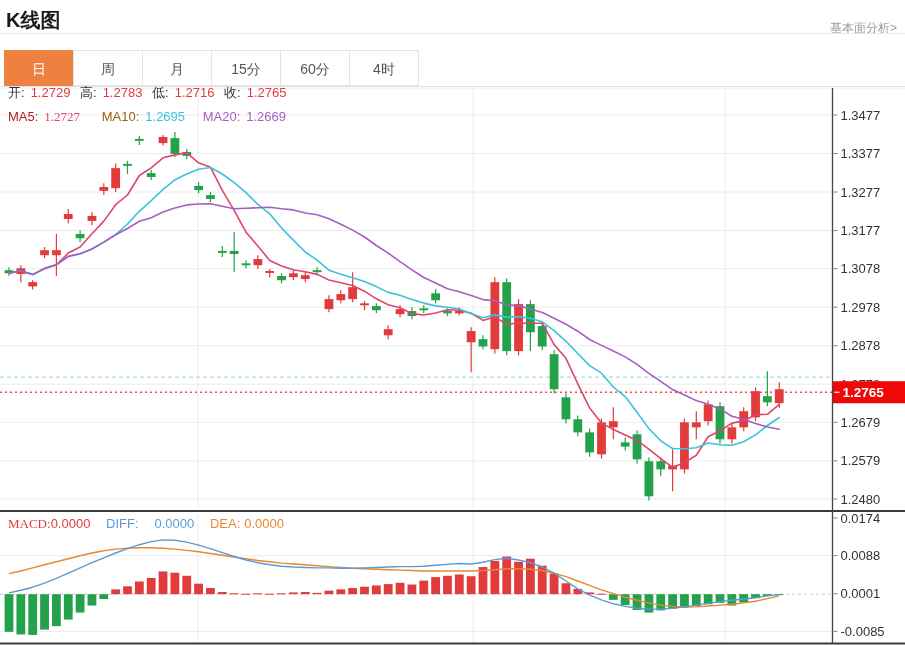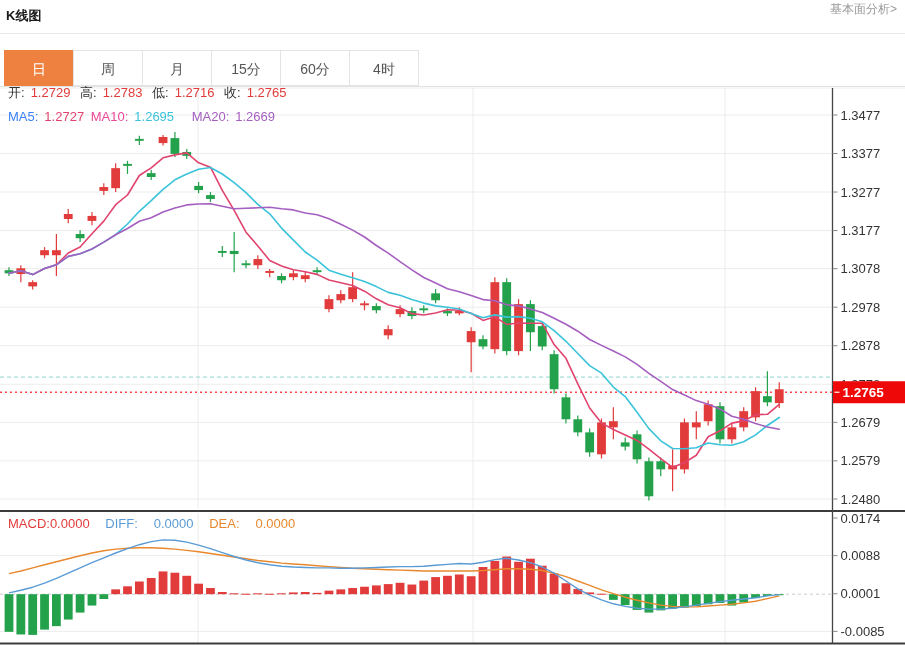--- a/index.html
+++ b/index.html
@@ -1,19 +1,19 @@
 <!DOCTYPE html>
 <html><head>
 <meta charset="utf-8">
 <style>
   html,body{margin:0;padding:0;background:#fff;}
   #app{position:relative;width:905px;height:645px;background:#fff;overflow:hidden;
        font-family:"Liberation Sans","DejaVu Sans",sans-serif;}
-  .page-title{position:absolute;top:7px;left:6px;font-size:13px;font-weight:bold;color:#1a1a1a;}
-  .fund-link{position:absolute;top:1px;right:8px;font-size:12px;color:#999;cursor:pointer;text-decoration:none;}
+  .page-title{position:absolute;top:7px;left:6px;font-size:20px;font-weight:bold;color:#1a1a1a;}
+  .fund-link{position:absolute;top:20px;right:8px;font-size:12px;color:#999;cursor:pointer;text-decoration:none;}
   .header-divider{position:absolute;top:33px;left:0;width:905px;border-top:1px solid #e8e8e8;}
   .tabbar{position:absolute;top:50px;left:0;width:905px;height:37px;display:flex;
           box-sizing:border-box;border-bottom:1px solid #e2e2e2;padding-left:4px;}
   .tab{width:70px;height:36px;line-height:36px;text-align:center;font-size:14px;color:#555;
        border:1px solid #e4e4e4;margin-left:-1px;box-sizing:border-box;cursor:pointer;background:#fff;}
   .tab:first-child{margin-left:0;}
   .tab.active{color:#fff;border-color:transparent;}
   .overlay{position:absolute;left:8px;z-index:3;font-size:13px;white-space:nowrap;}
   .overlay span{margin-right:6px;}
   .lbl{color:#333;}
@@ -319,22 +319,22 @@
       </g>
     </svg>
 
   <div class="overlay" style="top:84px;">
     <span class="lbl">开:</span><span id="v-open" style="color: rgb(226, 59, 59);">1.2729</span>
     <span class="lbl">高:</span><span id="v-high" style="color: rgb(226, 59, 59);">1.2783</span>
     <span class="lbl">低:</span><span id="v-low" style="color: rgb(226, 59, 59);">1.2716</span>
     <span class="lbl">收:</span><span id="v-close" style="color: rgb(226, 59, 59);">1.2765</span>
   </div>
   <div class="overlay" style="top:109px;">
-    <span id="v-ma5l" style="color: #3b82f6;">MA5:</span><span id="v-ma5" style="margin-right: 3px; color: rgb(224, 68, 110);">1.2727</span>
-    <span id="v-ma10l" style="color: #ec4899;">MA10:</span><span id="v-ma10" style="margin-right: 14px; color: rgb(59, 195, 218);">1.2695</span>
+    <span id="v-ma5l" style="color: #b91c1c;">MA5:</span><span id="v-ma5" style="margin-right: 18px; color: rgb(224, 68, 110); font-family: Liberation Serif, serif;">1.2727</span>
+    <span id="v-ma10l" style="color: #a16207;">MA10:</span><span id="v-ma10" style="margin-right: 14px; color: rgb(59, 195, 218);">1.2695</span>
     <span id="v-ma20l" style="color: rgb(165, 95, 192);">MA20:</span><span id="v-ma20" style="color: rgb(165, 95, 192);">1.2669</span>
   </div>
   <div class="overlay" style="top:516px;">
-    <span id="v-macdl" style="margin-right: 0px; color: rgb(226, 59, 59);">MACD:</span><span id="v-macd" style="margin-right: 12px; color: rgb(226, 59, 59);">0.0000</span>
+    <span id="v-macdl" style="margin-right: 0px; color: rgb(226, 59, 59); font-family: Liberation Serif, serif;">MACD:</span><span id="v-macd" style="margin-right: 12px; color: rgb(226, 59, 59);">0.0000</span>
     <span id="v-diffl" style="margin-right: 16px; color: rgb(91, 155, 213);">DIFF:</span><span id="v-diff" style="margin-right: 12px; color: rgb(91, 155, 213);">0.0000</span>
-    <span id="v-deal" style="margin-right: 16px; color: rgb(232, 136, 45);">DEA:</span><span id="v-dea" style="color: rgb(232, 136, 45);">0.0000</span>
+    <span id="v-deal" style="margin-right: 4px; color: rgb(232, 136, 45);">DEA:</span><span id="v-dea" style="color: rgb(232, 136, 45);">0.0000</span>
   </div>
 </div>
 
 </body></html>

